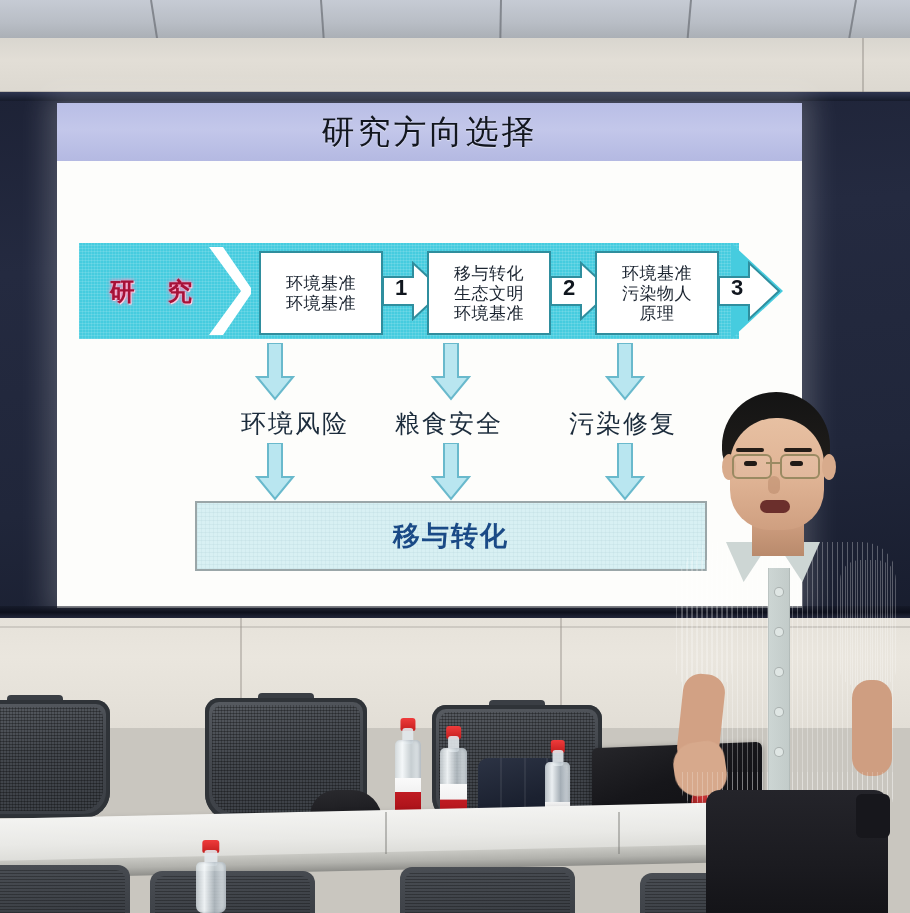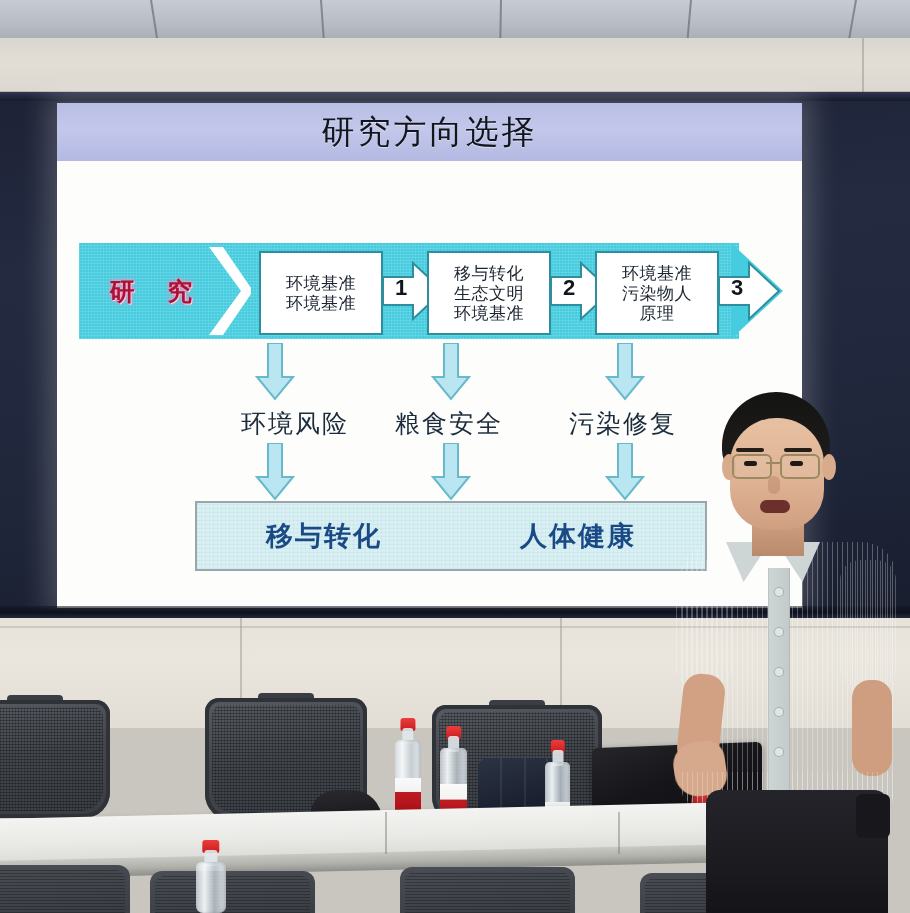--- a/index.html
+++ b/index.html
@@ -447,21 +447,20 @@
     </div>
     <div class="dArrow" style="left:548px;top:340px;">
       <svg width="40" height="58" viewBox="0 0 40 58">
         <path d="M13 0 L27 0 L27 34 L38 34 L20 56 L2 34 L13 34 Z" fill="#b9e6f0" stroke="#69b9cc" stroke-width="2"></path>
       </svg>
     </div>
 
     <div class="outbar">
       <div class="outbar-tex"></div>
       <span>移与转化</span>
-      <span>人体健康</span>
     </div>
   </div>
 
   <div class="board-bottom-lip"></div>
 
   <div class="lowerwall">
     <div class="seam2"></div>
     <div class="seam" style="left:240px;"></div>
     <div class="seam" style="left:560px;"></div>
   </div>

